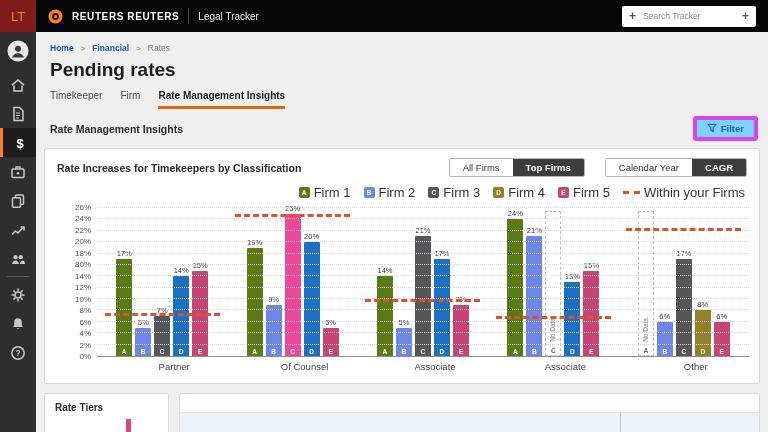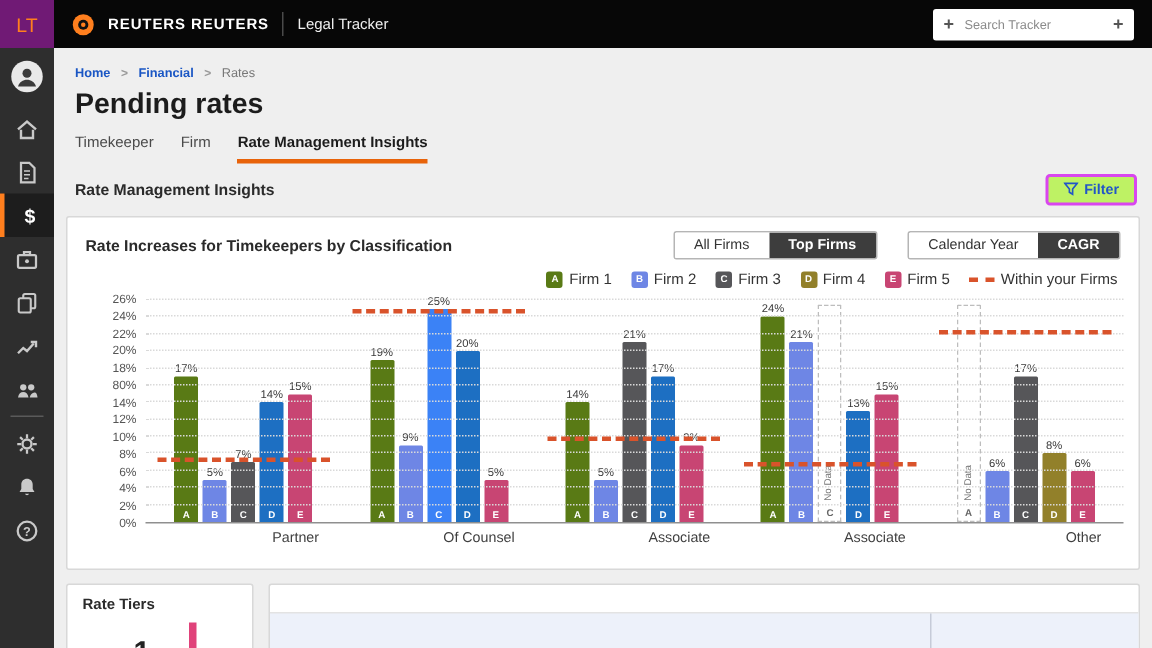--- a/index.html
+++ b/index.html
@@ -1,21 +1,21 @@
 <!DOCTYPE html>
 <html><head>
 <meta charset="utf-8">
 <style>
   *{box-sizing:border-box}
   html,body{margin:0;padding:0}
   body{width:768px;height:432px;overflow:hidden;font-family:"Liberation Sans","DejaVu Sans",sans-serif;background:#efefef;color:#222}
   .app{display:flex;width:768px;height:432px}
   
   .sidebar{width:36px;background:#2e2e2e;display:flex;flex-direction:column;align-items:center;flex-shrink:0}
-  .sb-logo{height:32px;width:100%;background:#701a75;color:#ff7f1e;font-weight:normal;font-size:13px;display:flex;align-items:center;justify-content:center}
+  .sb-logo{height:32px;width:100%;background:#7f1d1d;color:#ff7f1e;font-weight:normal;font-size:13px;display:flex;align-items:center;justify-content:center}
   .sb-div{width:22px;border-top:1px solid #5a5a5a;margin:3px 0}
   .sb-avatar{margin:8px 0 4px}
   .sb-item{width:36px;height:29px;display:flex;align-items:center;justify-content:center;color:#c9c9c9}
   .sb-item.active{background:#1d1d1d;border-left:3px solid #ff7f1e;color:#fff}
   
   .main{flex:1;display:flex;flex-direction:column;min-width:0}
   .topbar{height:32px;background:#070707;display:flex;align-items:center;padding:0 12px;gap:9px;flex-shrink:0}
   .brand{color:#fff;font-size:10px;font-weight:bold;letter-spacing:.6px;white-space:nowrap}
   .tdiv{width:1px;height:16px;background:#4a4a4a}
   .product{color:#efefef;font-size:10px;white-space:nowrap}
@@ -27,50 +27,50 @@
   .crumbs{margin:3px 0 0 6px;font-size:8.5px;display:flex;gap:7px;align-items:center}
   .crumb{color:#1a56c4;font-weight:bold}
   .crumb.current{color:#777;font-weight:normal}
   .csep{color:#999;font-size:8px;font-weight:bold}
   h1.title{margin:6px 0 0 6px;font-size:19px;color:#1c1c1c}
   .tabs{display:flex;gap:18px;margin:9px 0 0 6px}
   .tab{font-size:10px;color:#4a4a4a;padding-bottom:5px;border-bottom:3px solid transparent;cursor:default}
   .tab.active{color:#1c1c1c;font-weight:bold;border-bottom-color:#e8630a}
   .secrow{display:flex;align-items:center;justify-content:space-between;margin:7px 2px 0 6px}
   .sectitle{font-size:10.5px;font-weight:bold;color:#2b2b2b}
-  .filterbtn{display:flex;align-items:flex-start;gap:4px;border:2px solid #d946ef;color:#2256c7;background:#bef264;font-size:9.5px;font-weight:bold;padding:3px 10px;border-radius:3px}
+  .filterbtn{display:flex;align-items:flex-start;gap:4px;border:4px solid #d946ef;color:#2256c7;background:#7dd3fc;font-size:9.5px;font-weight:bold;padding:3px 10px;border-radius:3px}
   .card{background:#fff;border:1px solid #d8d8d8;border-radius:2px}
   
   .chartcard{margin-top:7px;height:236px}
   .cardhead{display:flex;justify-content:space-between;align-items:center;padding:9px 12px 0}
   .cardtitle{font-size:10.5px;font-weight:bold;color:#2b2b2b}
   .toggles{display:flex;gap:20px}
   .seg{display:flex;border:1px solid #b5b5b5;border-radius:2px;overflow:hidden}
   .opt{font-size:9.5px;color:#333;padding:3px 13px;background:#fff;white-space:nowrap}
   .opt.sel{background:#3d3d3d;color:#fff;font-weight:bold}
   .legend{display:flex;justify-content:flex-end;align-items:center;gap:13px;margin:8px 14px 0 0}
   .litem{display:flex;align-items:center;gap:4px}
   .lsw{width:11px;height:11px;border-radius:2px;color:#fff;font-size:6.5px;font-weight:bold;display:flex;align-items:center;justify-content:center}
   .bsw{width:17px;border-top:3px dashed #d9532b;display:inline-block}
-  .llb{font-size:10px;color:#333}
+  .llb{font-size:13px;color:#333}
   .chartwrap{position:relative;height:170px;margin:8px 6px 0 6px}
   .ylabels{position:absolute;left:0;top:0;width:40px;height:149px}
   .ytick{position:absolute;right:0;font-size:8px;color:#555}
   .plot{position:absolute;left:46px;right:4px;top:0;height:149px;border-bottom:1px solid #8f8f8f}
   .grid{position:absolute;left:0;right:0;border-top:1px dotted #d9d9d9}
   .groups{position:absolute;left:0;right:0;top:0;bottom:0;display:flex;justify-content:space-around}
   .group{position:relative;width:101px;height:100%;display:flex;align-items:flex-end;justify-content:center;gap:3px}
   .bar{width:16px;position:relative;border-radius:1px 1px 0 0}
   .val{position:absolute;top:-10px;left:50%;transform:translateX(-50%);font-size:7.5px;color:#3a3a3a;white-space:nowrap}
   .ltr{position:absolute;bottom:1px;left:0;width:100%;text-align:center;color:#fff;font-size:6.5px;font-weight:bold}
   .ltr.dark{color:#666}
   .bar.nodata{background:transparent;border:1px dashed #bdbdbd}
   .nd{position:absolute;bottom:13px;left:calc(50% - 4px);writing-mode:vertical-rl;transform:rotate(180deg);font-size:6.5px;color:#777;white-space:nowrap}
   .bench{position:absolute;left:-7px;right:-7px;border-top:3px dashed #d9532b;z-index:3}
-  .xlab{position:absolute;bottom:-16px;left:0;width:100%;text-align:right;font-size:9.5px;color:#3f3f3f}
+  .xlab{position:absolute;bottom:-16px;left:12px;width:100%;text-align:center;font-size:9.5px;color:#3f3f3f}
   
   .bottomrow{display:flex;gap:10px;margin-top:9px}
   .tierscard{width:125px;flex-shrink:0;height:90px;padding:8px 10px}
   .tierstitle{font-size:10px;font-weight:bold;color:#2b2b2b}
   .tiersbody{display:flex;align-items:flex-start;margin:6px 0 0 34px;gap:26px}
   .tiernum{font-size:20px;font-weight:bold;color:#222;line-height:1;margin-top:10px}
   .tierbar{width:5px;height:48px;background:#e0427a}
   .impactcard{flex:1;height:90px;padding:9px 0 0;display:flex;flex-direction:column}
   .impacthead{display:flex;align-items:baseline;gap:4px;padding:0 12px}
   .impacttitle{font-size:10px;font-weight:bold;color:#2b2b2b}
@@ -292,21 +292,21 @@
                 </div>
                 <div class="group">
                   <div class="bar" style="height: 73.0769%; background: rgb(89, 122, 21);">
                     <span class="val">19%</span>
                     <span class="ltr">A</span>
                   </div>
                   <div class="bar" style="height: 34.6154%; background: rgb(110, 134, 229);">
                     <span class="val">9%</span>
                     <span class="ltr">B</span>
                   </div>
-                  <div class="bar" style="height: 96.1538%; background: #3b82f6;">
+                  <div class="bar" style="height: 96.1538%; background: #ec4899;">
                     <span class="val">25%</span>
                     <span class="ltr">C</span>
                   </div>
                   <div class="bar" style="height: 76.9231%; background: rgb(29, 111, 194);">
                     <span class="val">20%</span>
                     <span class="ltr">D</span>
                   </div>
                   <div class="bar" style="height: 19.2308%; background: rgb(200, 69, 115);">
                     <span class="val">5%</span>
                     <span class="ltr">E</span>

